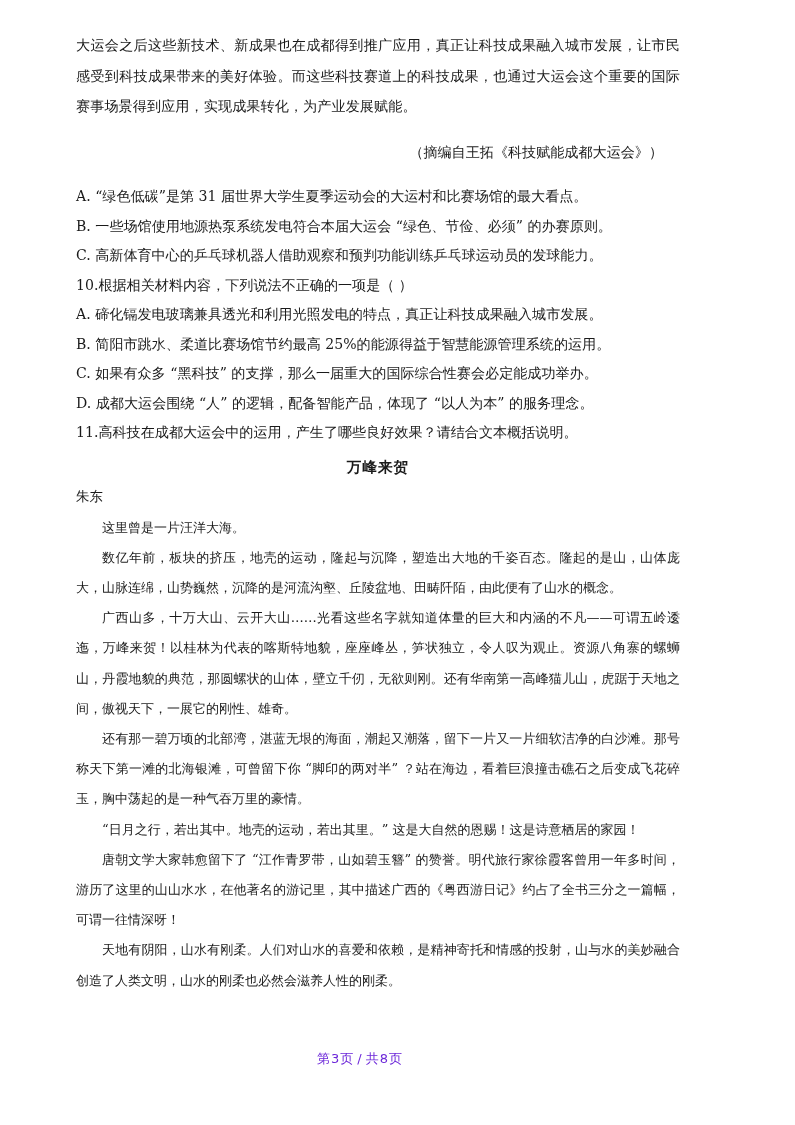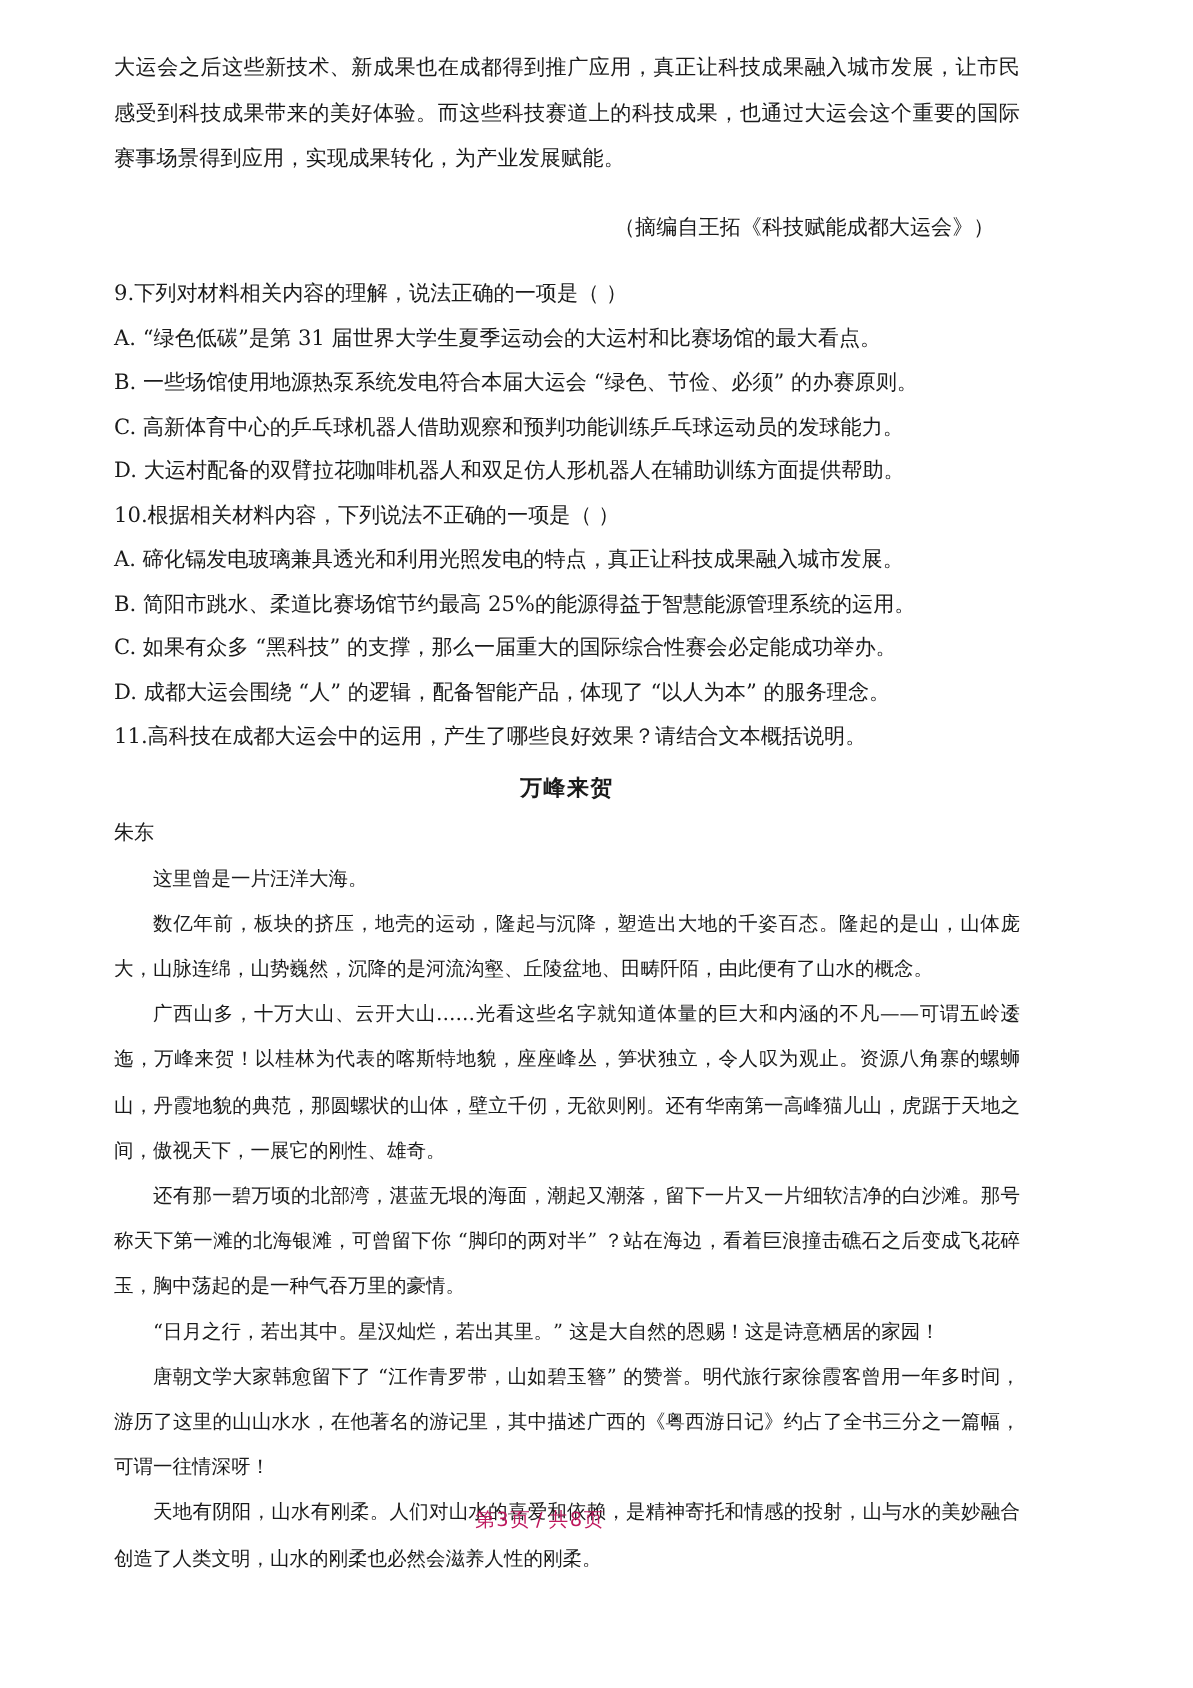--- a/index.html
+++ b/index.html
@@ -89,61 +89,59 @@
     line-height: 30.2px;
     text-align: justify;
     text-justify: inter-ideograph;
     margin: 0;
     text-indent: 2em;
   }
 
   .footer {
     position: absolute;
     left: 0;
-    top: 1004px;
+    top: 1050px;
     width: 719px;
     text-align: center;
     font-size: 13px;
     font-family: "DejaVu Sans", "Liberation Sans", sans-serif;
-    color: #be185d;
+    color: #6d28d9;
   }
   .footer .num { padding: 0 1px; }
 </style>
 </head>
 <body>
 
 <div class="page">
 
   <p class="body-text p-cont">大运会之后这些新技术、新成果也在成都得到推广应用，真正让科技成果融入城市发展，让市民感受到科技成果带来的美好体验。而这些科技赛道上的科技成果，也通过大运会这个重要的国际赛事场景得到应用，实现成果转化，为产业发展赋能。</p>
 
   <p class="attribution">（摘编自王拓《科技赋能成都大运会》）</p>
 
-  <p class="q-stem">9.下列对材料相关内容的理解，说法正确的一项是（     ）</p>
   <p class="q-option">A. “绿色低碳”是第 31 届世界大学生夏季运动会的大运村和比赛场馆的最大看点。</p>
   <p class="q-option">B. 一些场馆使用地源热泵系统发电符合本届大运会 “绿色、节俭、必须” 的办赛原则。</p>
   <p class="q-option">C. 高新体育中心的乒乓球机器人借助观察和预判功能训练乒乓球运动员的发球能力。</p>
-  <p class="q-option">D. 大运村配备的双臂拉花咖啡机器人和双足仿人形机器人在辅助训练方面提供帮助。</p>
 
   <p class="q-stem">10.根据相关材料内容，下列说法不正确的一项是（     ）</p>
   <p class="q-option">A. 碲化镉发电玻璃兼具透光和利用光照发电的特点，真正让科技成果融入城市发展。</p>
   <p class="q-option">B. 简阳市跳水、柔道比赛场馆节约最高 25%的能源得益于智慧能源管理系统的运用。</p>
   <p class="q-option">C. 如果有众多 “黑科技” 的支撑，那么一届重大的国际综合性赛会必定能成功举办。</p>
   <p class="q-option">D. 成都大运会围绕 “人” 的逻辑，配备智能产品，体现了 “以人为本” 的服务理念。</p>
 
   <p class="q-stem">11.高科技在成都大运会中的运用，产生了哪些良好效果？请结合文本概括说明。</p>
 
 
   <p class="essay-title">万峰来贺</p>
   <p class="essay-author">朱东</p>
 
   <p class="essay-para">这里曾是一片汪洋大海。</p>
   <p class="essay-para">数亿年前，板块的挤压，地壳的运动，隆起与沉降，塑造出大地的千姿百态。隆起的是山，山体庞大，山脉连绵，山势巍然，沉降的是河流沟壑、丘陵盆地、田畴阡陌，由此便有了山水的概念。</p>
   <p class="essay-para">广西山多，十万大山、云开大山……光看这些名字就知道体量的巨大和内涵的不凡——可谓五岭逶迤，万峰来贺！以桂林为代表的喀斯特地貌，座座峰丛，笋状独立，令人叹为观止。资源八角寨的螺蛳山，丹霞地貌的典范，那圆螺状的山体，壁立千仞，无欲则刚。还有华南第一高峰猫儿山，虎踞于天地之间，傲视天下，一展它的刚性、雄奇。</p>
   <p class="essay-para">还有那一碧万顷的北部湾，湛蓝无垠的海面，潮起又潮落，留下一片又一片细软洁净的白沙滩。那号称天下第一滩的北海银滩，可曾留下你 “脚印的两对半” ？站在海边，看着巨浪撞击礁石之后变成飞花碎玉，胸中荡起的是一种气吞万里的豪情。</p>
-  <p class="essay-para">“日月之行，若出其中。星汉灿烂，若出其里。” 这是大自然的恩赐！这是诗意栖居的家园！</p>
+  <p class="essay-para">“日月之行，若出其中。地壳的运动，若出其里。” 这是大自然的恩赐！这是诗意栖居的家园！</p>
   <p class="essay-para">唐朝文学大家韩愈留下了 “江作青罗带，山如碧玉簪” 的赞誉。明代旅行家徐霞客曾用一年多时间，游历了这里的山山水水，在他著名的游记里，其中描述广西的《粤西游日记》约占了全书三分之一篇幅，可谓一往情深呀！</p>
   <p class="essay-para">天地有阴阳，山水有刚柔。人们对山水的喜爱和依赖，是精神寄托和情感的投射，山与水的美妙融合创造了人类文明，山水的刚柔也必然会滋养人性的刚柔。</p>
 
 </div>
 
 <div class="footer">
   <span>第</span><span class="num">3</span><span>页 / 共</span><span class="num">8</span><span>页</span>
 </div>
 
 </body></html>

